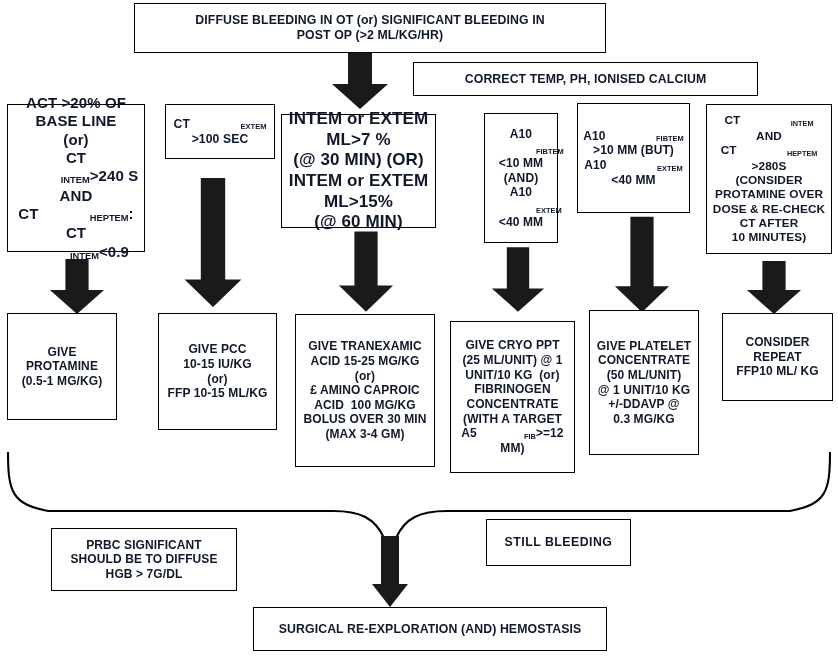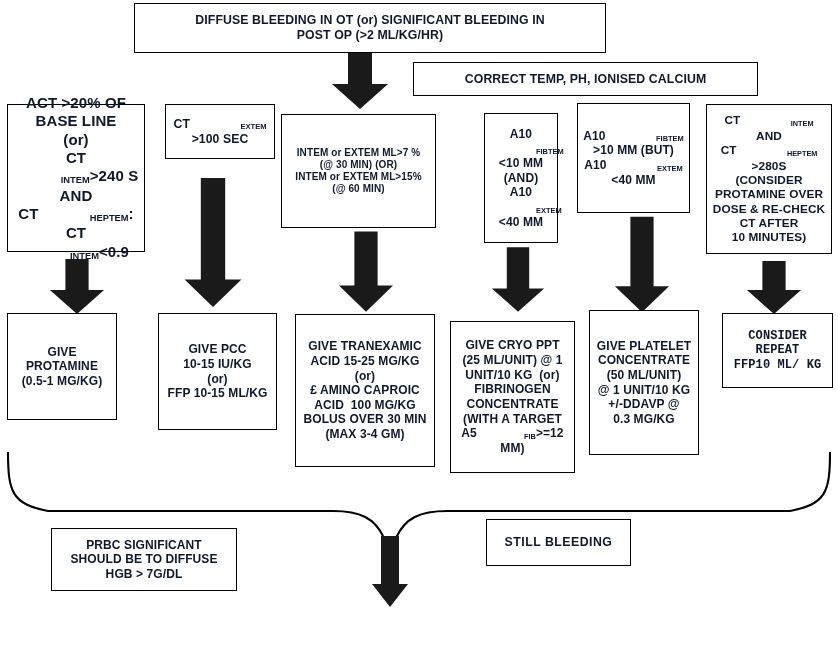--- a/index.html
+++ b/index.html
@@ -120,21 +120,21 @@
       CT <sub>INTEM</sub>&lt;0.9
     </div>
   </div>
 
   <div class="box" style="left:165px;top:104px;width:110px;height:55px;font-size:12.2px;">
     <div class="inner">
       CT <sub>EXTEM</sub><br>&gt;100 SEC
     </div>
   </div>
 
-  <div class="box" style="left:281px;top:114px;width:155px;height:114px;font-size:10px;">
+  <div class="box" style="left:281px;top:114px;width:155px;height:114px;font-size:17px;">
     <div class="inner">
       INTEM or EXTEM ML&gt;7 %<br>
       (@ 30 MIN) <span class="it">(OR)</span><br>
       INTEM or EXTEM ML&gt;15%<br>
       (@ 60 MIN)
     </div>
   </div>
 
   <div class="box" style="left:484px;top:113px;width:74px;height:130px;font-size:12px;">
     <div class="inner">
@@ -185,34 +185,39 @@
       FIBRINOGEN<br>CONCENTRATE<br>(WITH A TARGET<br>A5<sub>FIB</sub>&gt;=12 MM)
     </div>
   </div>
 
   <div class="box" style="left:589px;top:310px;width:110px;height:145px;font-size:12px;justify-content:center;">
     <div class="inner">
       GIVE PLATELET<br>CONCENTRATE<br>(50 ML/UNIT)<br>@ 1 UNIT/10 KG<br>+/-DDAVP @<br>0.3 MG/KG
     </div>
   </div>
 
-  <div class="box" style="left:722px;top:313px;width:111px;height:75px;font-size:12px;font-family:Liberation Mono, monospace;">
+  <div class="box" style="left:722px;top:313px;width:111px;height:88px;font-size:12px;">
     <div class="inner">
       CONSIDER<br>REPEAT<br>FFP10 ML/ KG
     </div>
   </div>
 
   <div class="box" style="left:51px;top:528px;width:186px;height:63px;font-size:12px;">
     <div class="inner">
       <span>PRBC SIGNIFICANT</span><br>
       <span>SHOULD BE TO DIFFUSE</span><br>
       <span>HGB &gt; 7G/DL</span>
     </div>
   </div>
 
   <div class="box sp" style="left:486px;top:519px;width:145px;height:47px;font-size:12.3px;">
     <div class="inner">
       <span>STILL  BLEEDING</span>
     </div>
   </div>
 
+  <div class="box" style="left:253px;top:607px;width:354px;height:44px;font-size:12.3px;">
+    <div class="inner">
+      SURGICAL RE-EXPLORATION <span class="it">(AND)</span> HEMOSTASIS
+    </div>
+  </div>
 
 </div>
 
 </body></html>

